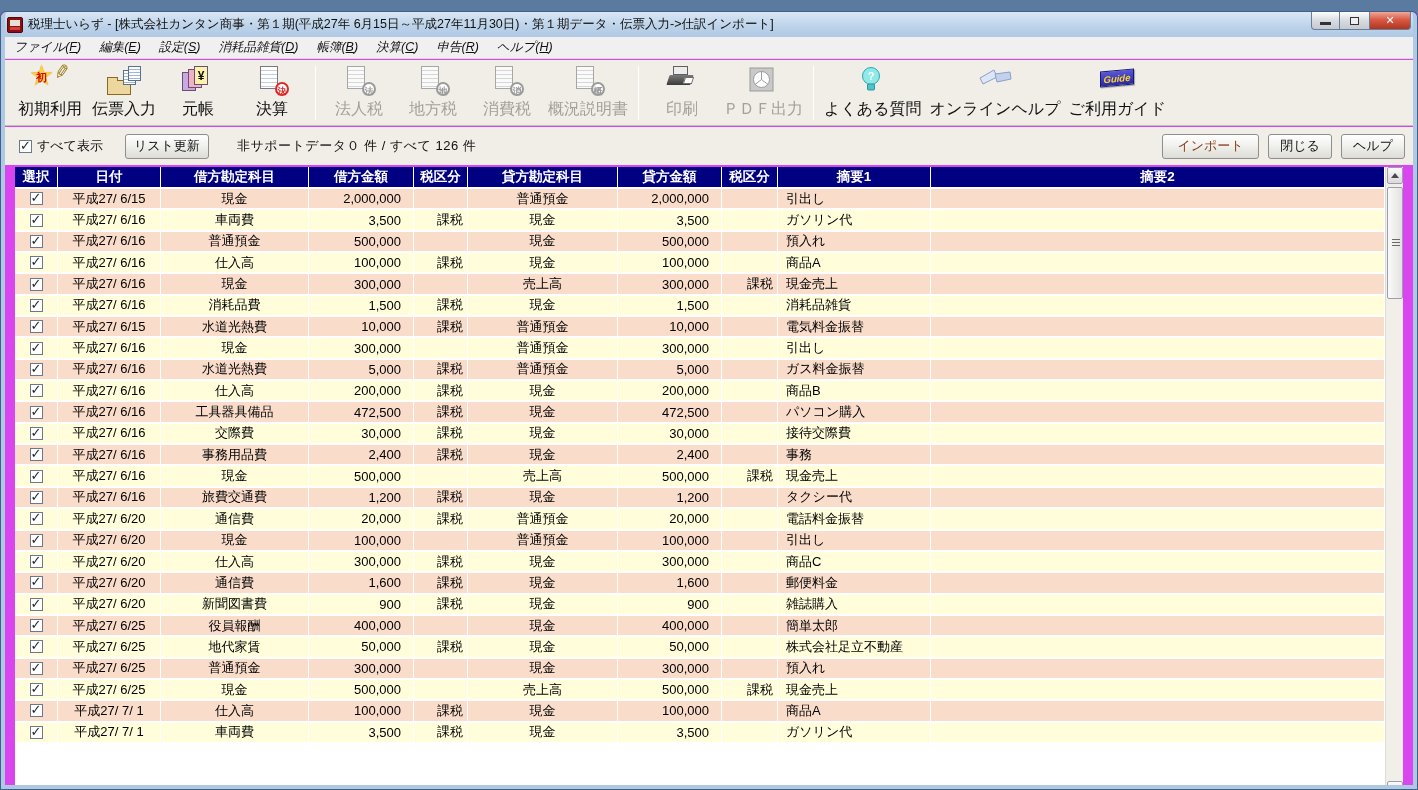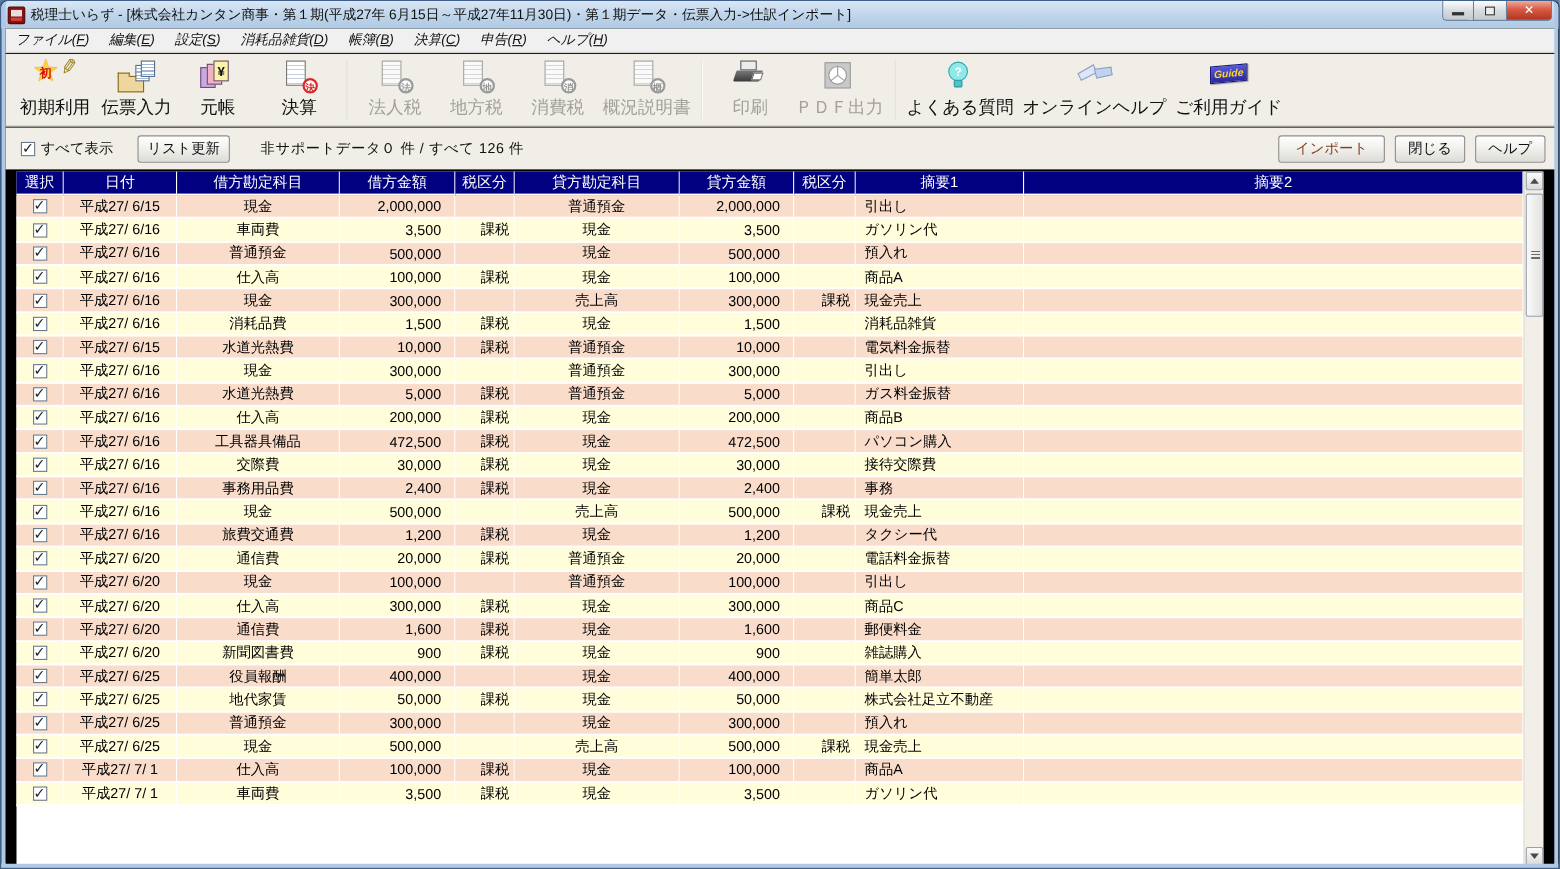--- a/index.html
+++ b/index.html
@@ -3,21 +3,21 @@
 <meta charset="utf-8">
 <style>
   :root{
     --header-bg:#000080; --header-text:#FFFFFF;
     --row-pink:#F9DCCA; --row-yellow:#FFFDDA;
     --import-text:#8B4020;
   }
   *{box-sizing:border-box; margin:0; padding:0;}
   html,body{width:1418px;height:790px;overflow:hidden;}
   body{font-family:"Liberation Sans","DejaVu Sans",sans-serif; background:#5A7AA0;}
-  .window{position:absolute; inset:0; border:1px solid #40608A; border-radius:6px 6px 0 0; overflow:hidden; background:#000000;}
+  .window{position:absolute; inset:0; border:1px solid #40608A; border-radius:6px 6px 0 0; overflow:hidden; background:#d946ef;margin-top:11px;}
   .frame{position:absolute; inset:0; border:4px solid #AFC9E4; border-top:0; border-radius:6px 6px 0 0; pointer-events:none; z-index:50;}
 
   
   .titlebar{position:absolute; left:0; top:0; width:100%; height:25px; background:linear-gradient(#D9E7F6,#BCD2E9 60%,#AFC9E4); display:flex; align-items:center; padding:0 6px; border-radius:6px 6px 0 0;}
   .app-icon{width:16px;height:16px;margin-right:5px;position:relative;background:#8A1010;border:1px solid #500808;border-radius:2px;}
   .app-icon::before{content:"";position:absolute;left:2px;top:2px;width:10px;height:6px;background:#E8E0D8;}
   .app-icon::after{content:"";position:absolute;left:2px;bottom:2px;width:10px;height:3px;background:#D04040;}
   .title-text{font-size:12.5px;color:#101010;white-space:nowrap;overflow:hidden;}
   .win-buttons{margin-left:auto;display:flex;align-items:flex-start;height:100%;padding-top:0;}
   .win-btn{width:29px;height:18px;border:1px solid #6A7E96;border-top:none;display:flex;align-items:center;justify-content:center;font-size:10px;color:#333;background:linear-gradient(#FDFDFD,#D8DCE0 50%,#C4CAD2);}
@@ -77,21 +77,21 @@
   .count-status{margin-left:28px;letter-spacing:.5px;}
   .fb-right{margin-left:auto;display:flex;gap:9px;padding-left:39px;}
   .fb-right .btn{height:25px;}
   .import-btn{width:97px;color:var(--import-text);}
   .close-btn{width:64px;}
   .help-btn{width:64px;}
 
   
   .table-wrap{position:absolute;left:14px;top:155px;width:1388px;height:631px;background:#FFF;}
   table{border-collapse:separate;border-spacing:0;table-layout:fixed;width:1370px;font-size:13px;color:#000;}
-  th{background:var(--header-bg);color:var(--header-text);font-weight:normal;font-size:13.5px;height:22px;border-right:1px solid #FFF;border-bottom:2px solid #FFF;text-align:center;overflow:hidden;white-space:nowrap;}
+  th{background:var(--header-bg);color:var(--header-text);font-weight:bold;font-size:13.5px;height:22px;border-right:1px solid #FFF;border-bottom:2px solid #FFF;text-align:center;overflow:hidden;white-space:nowrap;}
   td{height:21.35px;border-right:1px solid #FFF;border-bottom:2px solid #FFF;overflow:hidden;white-space:nowrap;padding:0 4px;}
   tr.pink td{background:var(--row-pink);}
   tr.yellow td{background:var(--row-yellow);}
   td.c-sel{text-align:center;padding:0;}
   td.c-date{text-align:center;}
   td.c-acct{text-align:center;}
   td.c-amt{text-align:right;padding-right:12px;}
   td.c-tax{text-align:right;}
   td.c-memo{text-align:left;padding-left:8px;}
 

